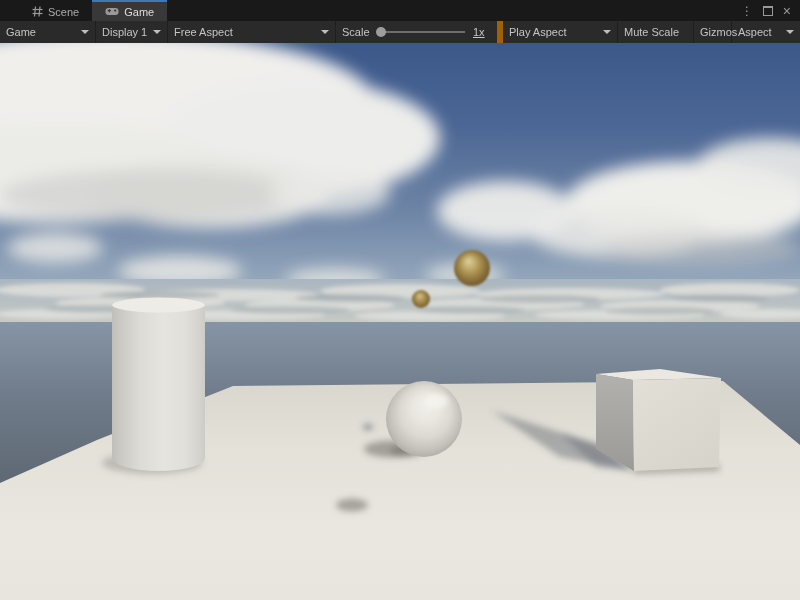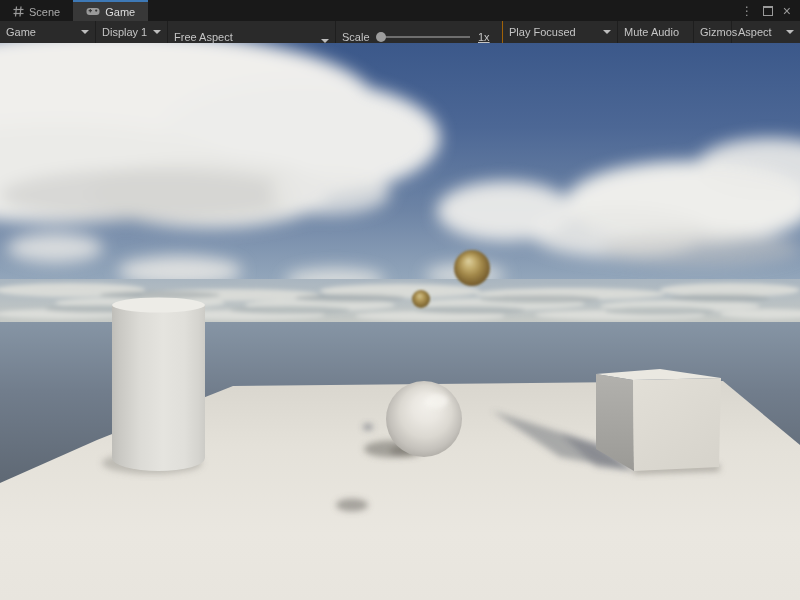--- a/index.html
+++ b/index.html
@@ -1,21 +1,21 @@
 <!DOCTYPE html>
 <html><head>
 <meta charset="utf-8">
 <style>
   html,body{margin:0;padding:0;background:#191919;}
   body{width:800px;height:600px;overflow:hidden;font-family:"Liberation Sans",sans-serif;
        -webkit-font-smoothing:antialiased;}
   .window{width:800px;height:600px;display:flex;flex-direction:column;}
 
   
-  .tabbar{height:21px;background:#191919;display:flex;align-items:stretch;flex:0 0 21px;}
+  .tabbar{height:21px;background:#191919;display:flex;align-items:stretch;flex:0 0 21px;margin-left:19px;}
   .tab{display:flex;align-items:center;gap:5px;padding:0 13px;font-size:11px;color:#ababab;
        cursor:default;border-top:2px solid transparent;}
   .tab.active{background:#383838;color:#dedede;border-top:2px solid #3e79b6;}
   .tab-spacer{flex:1;}
   .winctl{display:flex;align-items:center;gap:10px;padding-right:9px;color:#9a9a9a;}
   .kebab{font-size:12px;line-height:1;color:#9a9a9a;}
   .maxbox{width:8px;height:7px;border:1px solid #9a9a9a;border-top:2px solid #9a9a9a;display:inline-block;}
   .closex{font-size:14px;line-height:1;color:#9a9a9a;}
 
   
@@ -23,23 +23,23 @@
            font-size:11px;color:#c5c5c5;}
   .tbtn{display:flex;align-items:center;border-right:1px solid #1e1e1e;padding:0 6px;
         background:transparent;border-top:none;border-bottom:none;border-left:none;
         color:#c5c5c5;font-size:11px;font-family:"Liberation Sans",sans-serif;cursor:default;
         box-sizing:border-box;white-space:nowrap;}
   .tbtn .lbl{flex:1;text-align:left;}
   .arrow{width:0;height:0;border-left:4px solid transparent;border-right:4px solid transparent;
          border-top:4px solid #bdbdbd;margin-left:6px;flex:0 0 auto;}
   .w-game{width:96px;}
   .w-display{width:72px;}
-  .w-aspect{width:168px;align-items:flex-end;}
-  .scale-group{width:167px;display:flex;align-items:flex-end;padding:0 6px;gap:6px;
-               border-right:1px solid #a16207;box-sizing:border-box;}
+  .w-aspect{width:168px;}
+  .scale-group{width:167px;display:flex;align-items:center;padding:0 6px;gap:6px;
+               border-right:6px solid #a16207;box-sizing:border-box;}
   .slider{position:relative;flex:1;height:12px;}
   .slider .track{position:absolute;left:4px;right:2px;top:5px;height:2px;background:#6e6e6e;}
   .slider .thumb{position:absolute;left:0;top:1px;width:10px;height:10px;border-radius:50%;
                  background:#9d9d9d;}
   .scale-val{width:18px;text-align:left;text-decoration:underline;}
   .w-play{width:115px;}
   .w-mute{width:76px;}
   .w-stats{width:38px;}
   .w-gizmos{width:68px;border-right:none;}
 
@@ -96,25 +96,25 @@
     </button>
     <div class="scale-group">
       <span>Scale</span>
       <div class="slider">
         <div class="track"></div>
         <div class="thumb"></div>
       </div>
       <span class="scale-val">1x</span>
     </div>
     <button class="tbtn w-play">
-      <span class="lbl">Play Focused</span>
+      <span class="lbl">Play Aspect</span>
       <span class="arrow"></span>
     </button>
     <button class="tbtn w-mute">
-      <span class="lbl">Mute Audio</span>
+      <span class="lbl">Mute Scale</span>
     </button>
     <button class="tbtn w-stats">
       <span class="lbl">Gizmos</span>
     </button>
     <button class="tbtn w-gizmos">
       <span class="lbl">Aspect</span>
       <span class="arrow"></span>
     </button>
   </div>
 

